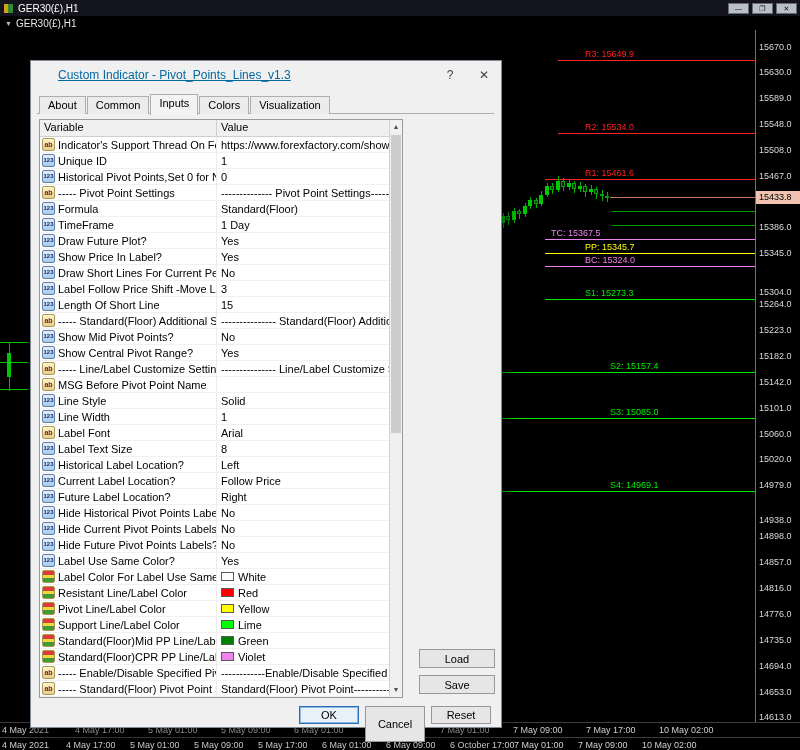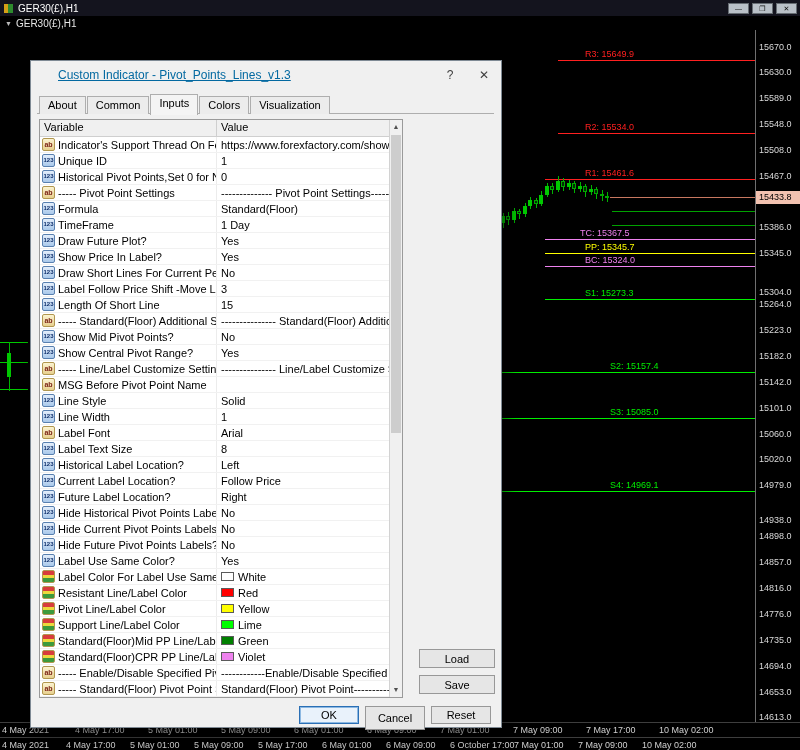--- a/index.html
+++ b/index.html
@@ -74,21 +74,21 @@
   .varrow{height:14px;line-height:14px;text-align:center;font-size:7px;color:#505050;}
   .varrow.down{position:absolute;bottom:0;left:0;width:100%;}
   .vthumb{position:absolute;left:1px;top:15px;width:10px;height:298px;background:#cdcdcd;}
 
   .btn{position:absolute;background:#e6e6e6;border:1px solid #989898;font-size:11px;
        font-family:inherit;padding:0;color:#000;}
   #btn-load{left:388px;top:588px;width:76px;height:19px;}
   #btn-save{left:388px;top:614px;width:76px;height:19px;}
   #btn-ok{left:268px;top:645px;width:60px;height:18px;background:#e9f2fb;
           border:1px solid #2a6fb5;box-shadow:inset 0 0 0 1px #8cb8e2;}
-  #btn-cancel{left:334px;top:645px;width:60px;height:24px;}
+  #btn-cancel{left:334px;top:645px;width:60px;height:36px;}
   #btn-reset{left:400px;top:645px;width:60px;height:18px;}
 </style>
 </head>
 <body>
 
 <div class="screen">
 
   <div class="titlebar">
     <span class="app-icon"></span>
     <span>GER30(£),H1</span>
@@ -136,21 +136,21 @@
       <div class="hline" style="left: 0px; width: 28px; top: 358.726px; background: rgb(0, 204, 0);"></div>
       <div class="hline" style="left: 612px; width: 143px; top: 181.206px; background: rgb(0, 160, 0);"></div>
       <div class="hline" style="left: 612px; width: 143px; top: 195.154px; background: rgb(0, 160, 0);"></div>
       <div class="hline" style="left: 558px; width: 197px; top: 29.7434px; background: rgb(255, 32, 32);"></div>
       <div class="level-label" style="left: 585px; top: 18.7434px; color: rgb(255, 32, 32);">R3: 15649.9</div>
       <div class="hline" style="left: 558px; width: 197px; top: 103.224px; background: rgb(255, 32, 32);"></div>
       <div class="level-label" style="left: 585px; top: 92.224px; color: rgb(255, 32, 32);">R2: 15534.0</div>
       <div class="hline" style="left: 545px; width: 210px; top: 149.126px; background: rgb(255, 32, 32);"></div>
       <div class="level-label" style="left: 585px; top: 138.126px; color: rgb(255, 32, 32);">R1: 15461.6</div>
       <div class="hline" style="left: 545px; width: 210px; top: 208.785px; background: rgb(238, 130, 238);"></div>
-      <div class="level-label" style="left: 580px; top: 197.785px; color: rgb(238, 130, 238);">TC: 15367.5</div>
+      <div class="level-label" style="left: 551px; top: 197.785px; color: rgb(238, 130, 238);">TC: 15367.5</div>
       <div class="hline" style="left: 545px; width: 210px; top: 222.606px; background: rgb(255, 255, 0);"></div>
       <div class="level-label" style="left: 585px; top: 211.606px; color: rgb(255, 255, 0);">PP: 15345.7</div>
       <div class="hline" style="left: 545px; width: 210px; top: 236.364px; background: rgb(238, 130, 238);"></div>
       <div class="level-label" style="left: 585px; top: 225.364px; color: rgb(238, 130, 238);">BC: 15324.0</div>
       <div class="hline" style="left: 545px; width: 210px; top: 268.508px; background: rgb(0, 238, 0);"></div>
       <div class="level-label" style="left: 585px; top: 257.508px; color: rgb(0, 238, 0);">S1: 15273.3</div>
       <div class="hline" style="left: 497px; width: 258px; top: 341.988px; background: rgb(0, 238, 0);"></div>
       <div class="level-label" style="left: 610px; top: 330.988px; color: rgb(0, 238, 0); text-align: right;">S2: 15157.4</div>
       <div class="hline" style="left: 497px; width: 258px; top: 387.89px; background: rgb(0, 238, 0);"></div>
       <div class="level-label" style="left: 610px; top: 376.89px; color: rgb(0, 238, 0);">S3: 15085.0</div>

